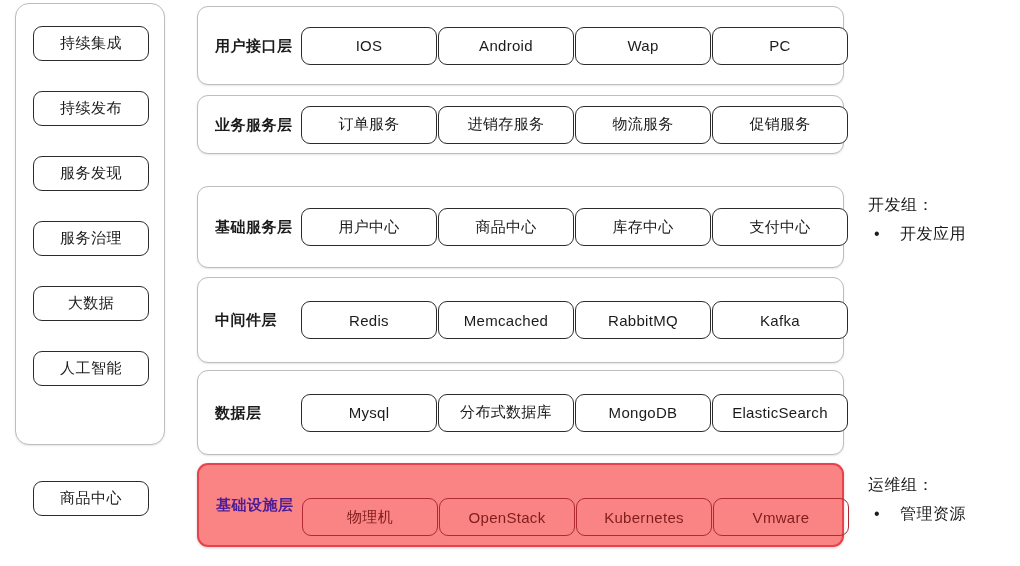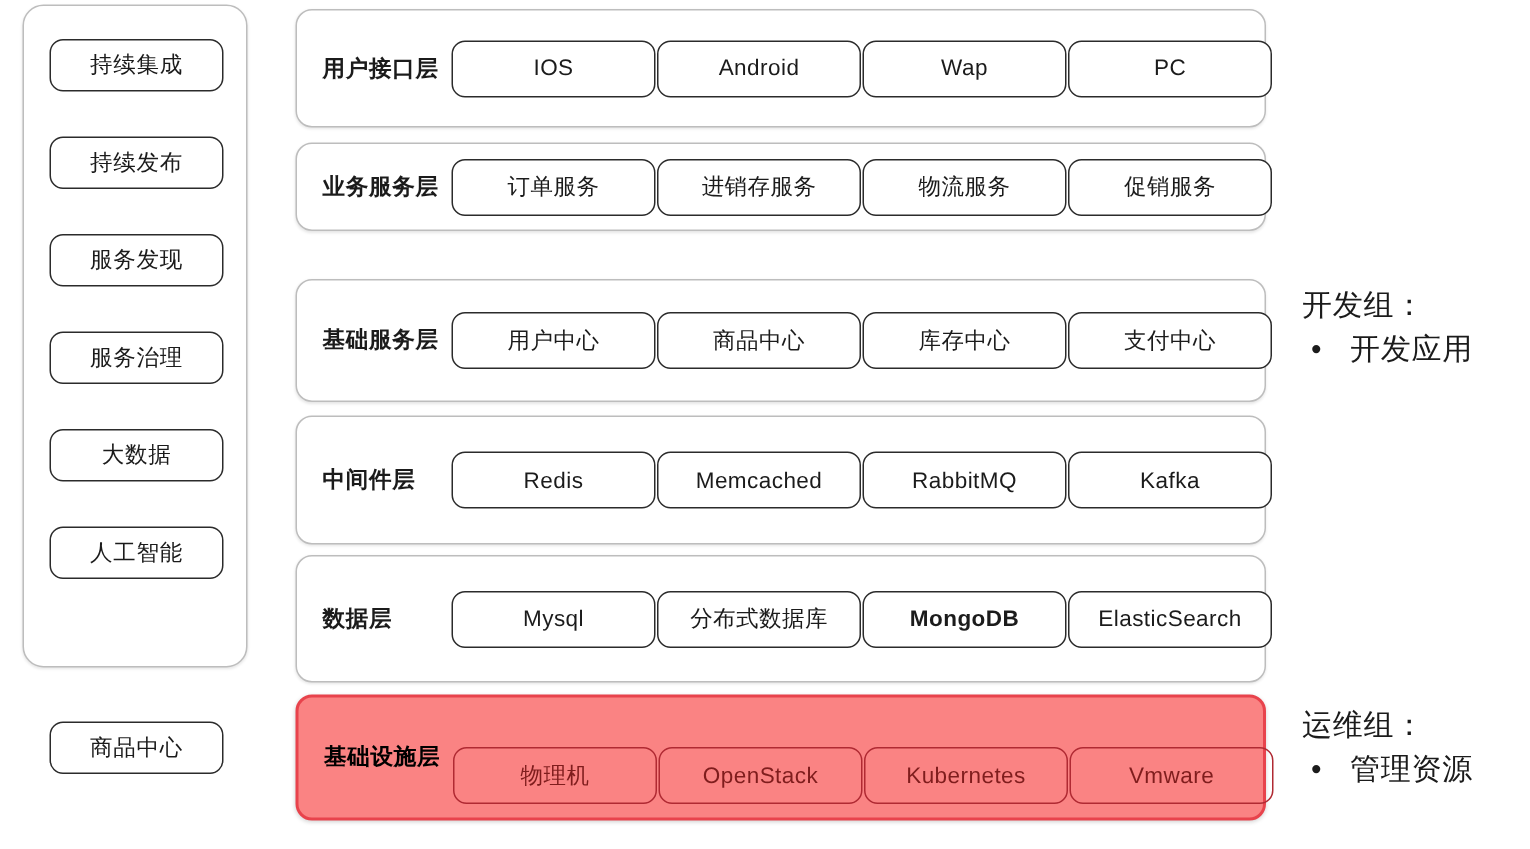--- a/index.html
+++ b/index.html
@@ -66,21 +66,21 @@
     position: absolute;
     left: 17px;
     top: 50%;
     transform: translateY(-50%);
     font-size: 15px;
     font-weight: bold;
     letter-spacing: 0.5px;
     white-space: nowrap;
   }
   .layer-row.highlight .layer-label {
-    color: #000000;
+    color: #4c1d95;
   }
   .chip {
     position: absolute;
     top: 50%;
     transform: translateY(-50%);
     width: 136px;
     height: 38px;
     box-sizing: border-box;
     border: 1.7px solid #2b2b2b;
     border-radius: 9px;
@@ -95,21 +95,21 @@
   .layer-row.highlight .chip {
     background: transparent;
     border-color: #b02a33;
     color: #7f1d1d;
     margin-top: 12px;
   }
 
   
   .annotation {
     position: absolute;
-    font-size: 20px;
+    font-size: 16px;
     line-height: 29px;
     letter-spacing: 0.5px;
     white-space: nowrap;
   }
   .annotation .ann-title {
     display: block;
   }
   .annotation .ann-bullet {
     display: block;
     padding-left: 6px;
@@ -158,21 +158,21 @@
       <div class="layer-label">中间件层</div>
       <div class="chip" style="left: 103px;">Redis</div>
       <div class="chip" style="left: 240px;">Memcached</div>
       <div class="chip" style="left: 377px;">RabbitMQ</div>
       <div class="chip" style="left: 514px;">Kafka</div>
     </div>
     <div class="layer-row" style="top: 370px; height: 85px;">
       <div class="layer-label">数据层</div>
       <div class="chip" style="left: 103px;">Mysql</div>
       <div class="chip" style="left: 240px;">分布式数据库</div>
-      <div class="chip" style="left: 377px; font-weight: bold;">MongoDB</div>
+      <div class="chip" style="left: 377px;">MongoDB</div>
       <div class="chip" style="left: 514px;">ElasticSearch</div>
     </div>
     <div class="layer-row highlight" style="top: 463px; height: 84px;">
       <div class="layer-label">基础设施层</div>
       <div class="chip" style="left: 103px;">物理机</div>
       <div class="chip" style="left: 240px;">OpenStack</div>
       <div class="chip" style="left: 377px;">Kubernetes</div>
       <div class="chip" style="left: 514px;">Vmware</div>
     </div>
   </div>

